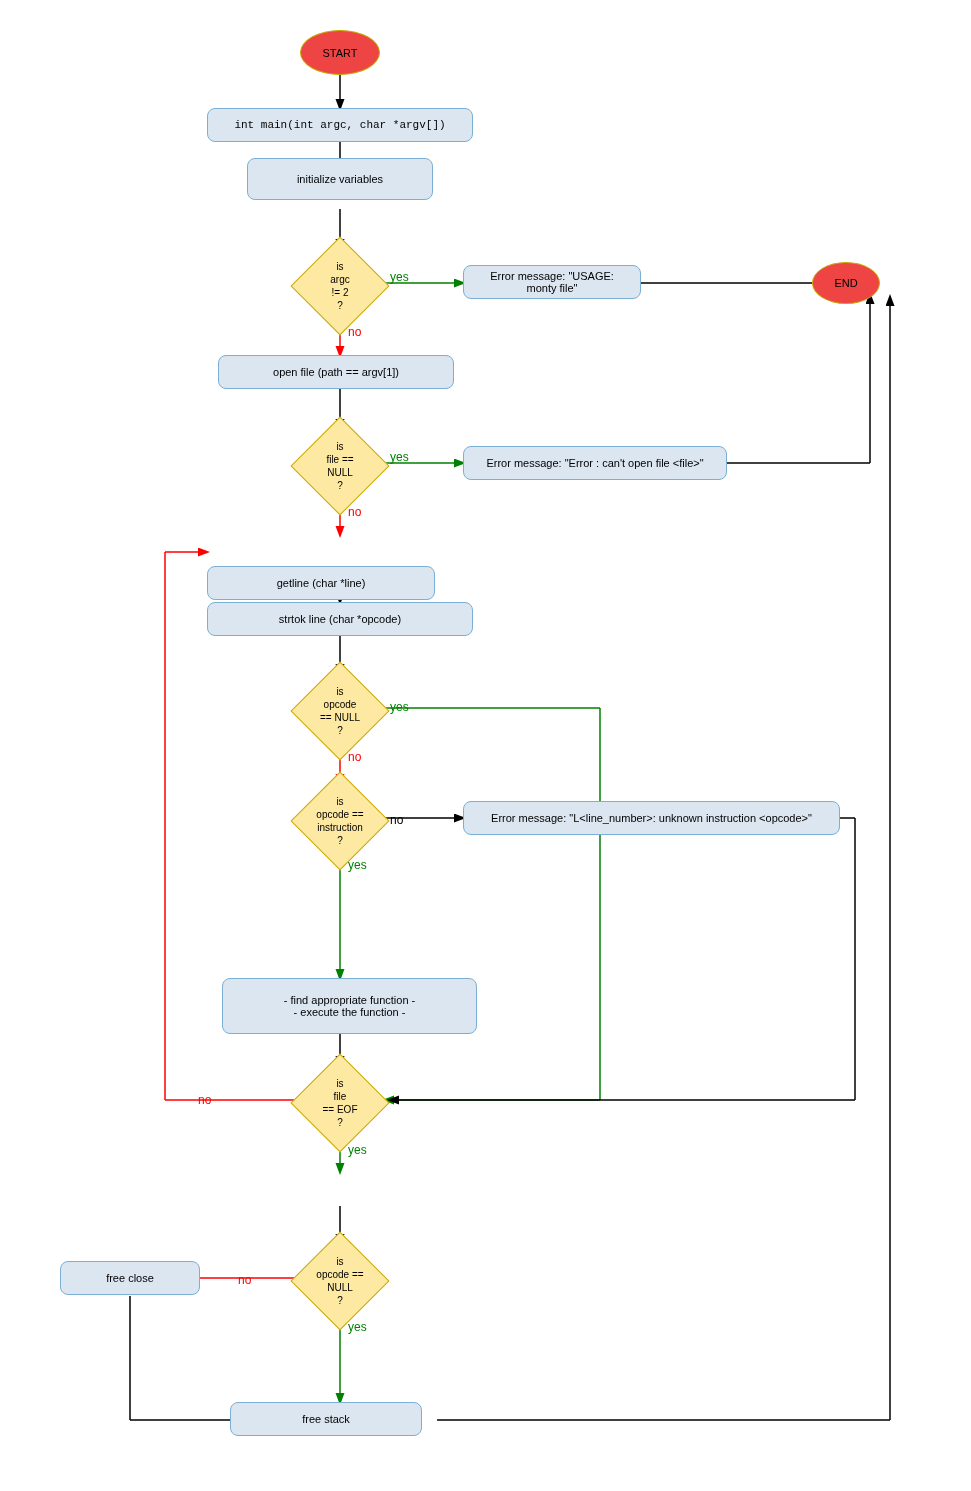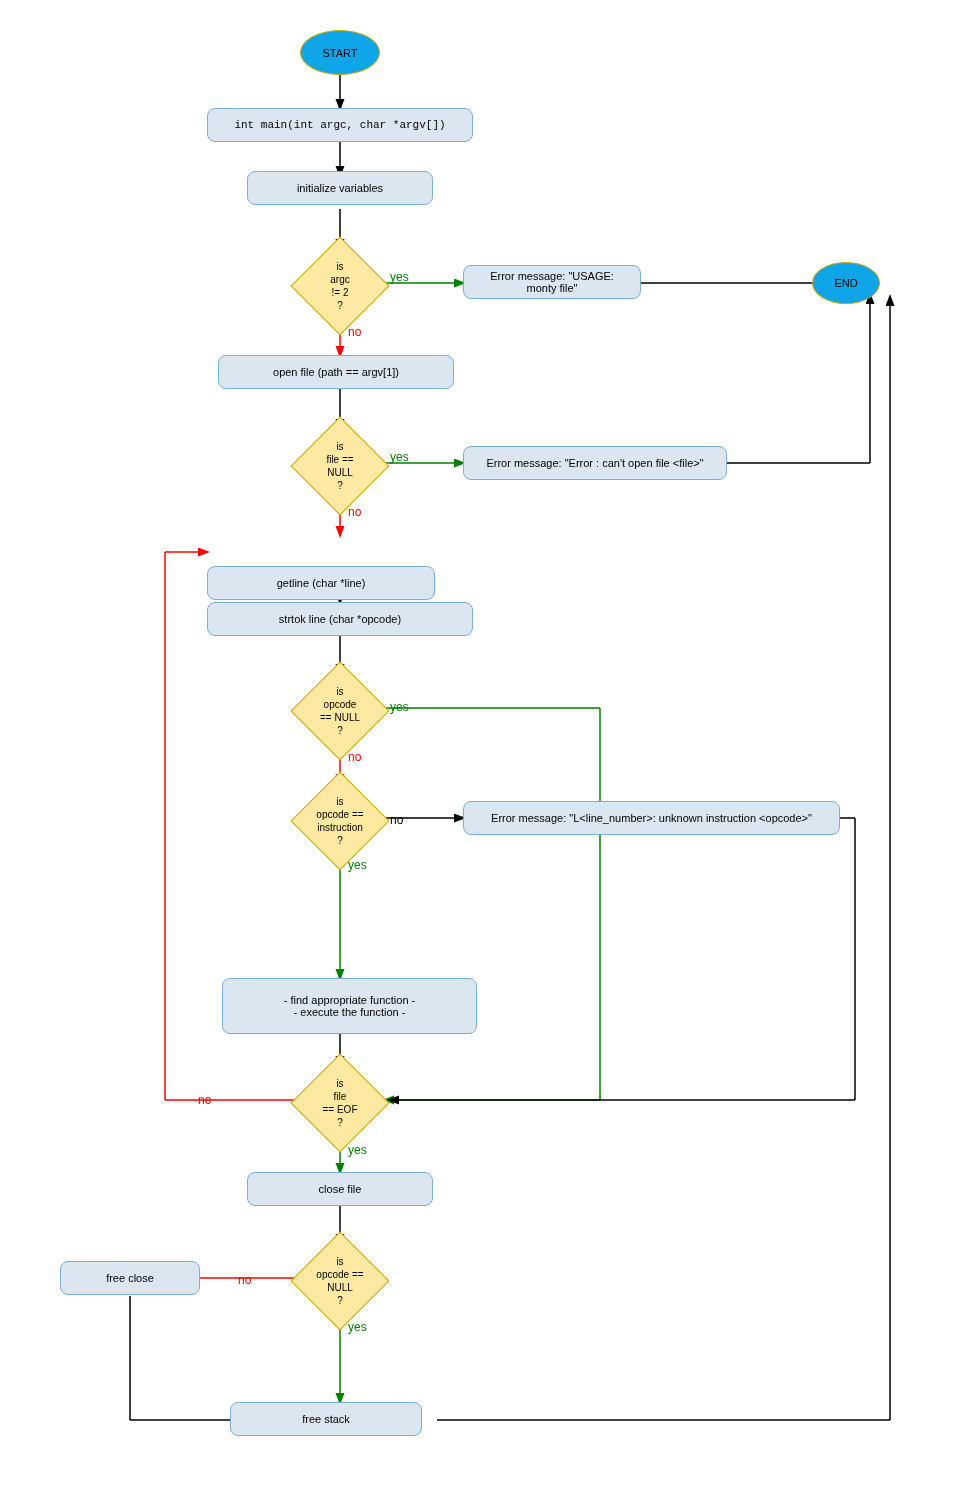--- a/index.html
+++ b/index.html
@@ -29,21 +29,21 @@
     }
 
     .rounded-rect {
       background: #dce6f1;
       border: 1px solid #7bafd4;
       border-radius: 8px;
       padding: 6px 10px;
     }
 
     .oval {
-      background: #0ea5e9;
+      background: #ef4444;
       border: 1px solid #c8a800;
       border-radius: 50%;
     }
 
     .diamond-wrap {
       position: absolute;
       display: flex;
       align-items: center;
       justify-content: center;
     }
@@ -166,21 +166,21 @@
   </svg>
 
   <div class="node oval" style="left:300px; top:30px; width:80px; height:45px;">
     <span>START</span>
   </div>
 
   <div class="node rounded-rect" style="left:207px; top:108px; width:266px; height:34px;font-family:Liberation Mono, monospace;">
     <span>int main(int argc, char *argv[])</span>
   </div>
 
-  <div class="node rounded-rect" style="left:247px; top:171px; width:186px; height:34px;">
+  <div class="node rounded-rect" style="left:247px; top:158px; width:186px; height:42px;">
     <span>initialize variables</span>
   </div>
 
   <div class="diamond-wrap" style="left:302px; top:248px; width:76px; height:76px;">
     <div class="diamond"></div>
     <div class="diamond-text">
       is<br>argc<br>!= 2<br>?
     </div>
   </div>
 
@@ -258,23 +258,20 @@
     <div class="diamond"></div>
     <div class="diamond-text">
       is<br>file<br>== EOF<br>?
     </div>
   </div>
 
   <div class="label-on-arrow red-c" style="left:198px; top:1093px;">no</div>
 
   <div class="label-on-arrow green" style="left:348px; top:1143px;">yes</div>
 
-  <div class="node rounded-rect" style="left:247px; top:1172px; width:186px; height:34px;">
-    <span>close file</span>
-  </div>
 
   <div class="diamond-wrap" style="left:302px; top:1243px; width:76px; height:76px;">
     <div class="diamond"></div>
     <div class="diamond-text">
       is<br>opcode ==<br>NULL<br>?
     </div>
   </div>
 
   <div class="label-on-arrow red-c" style="left:238px; top:1273px;">no</div>
 

